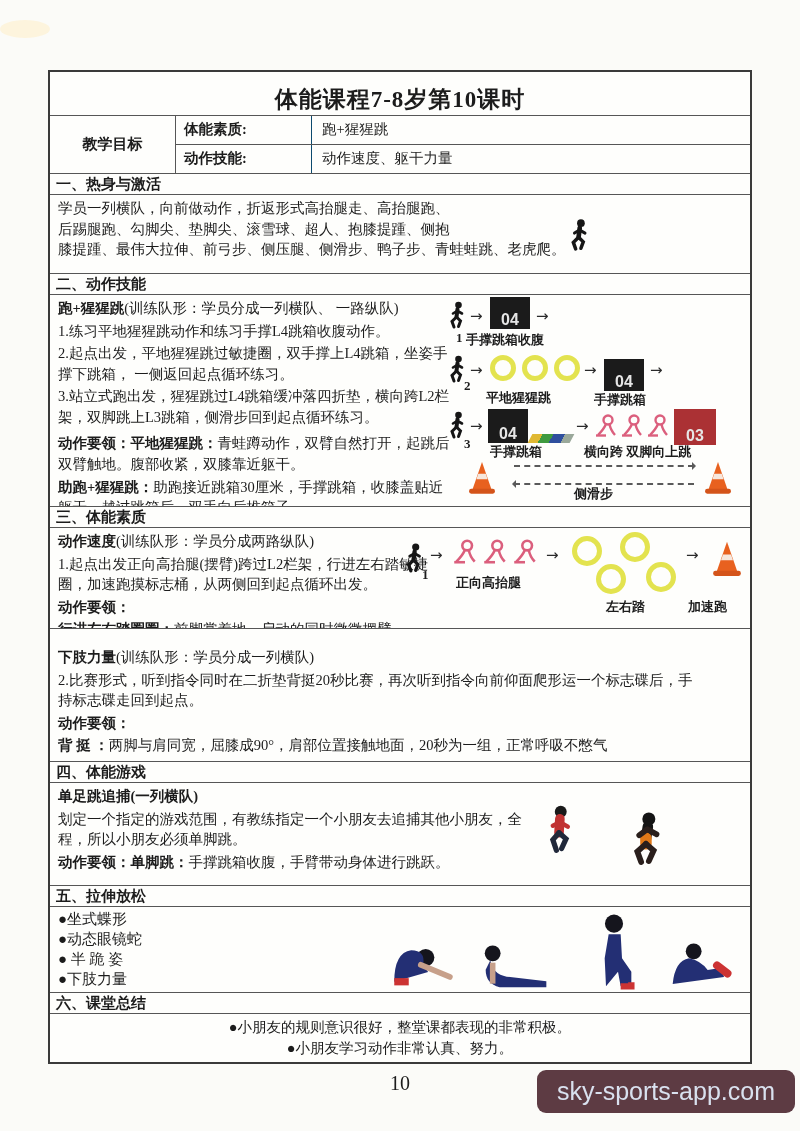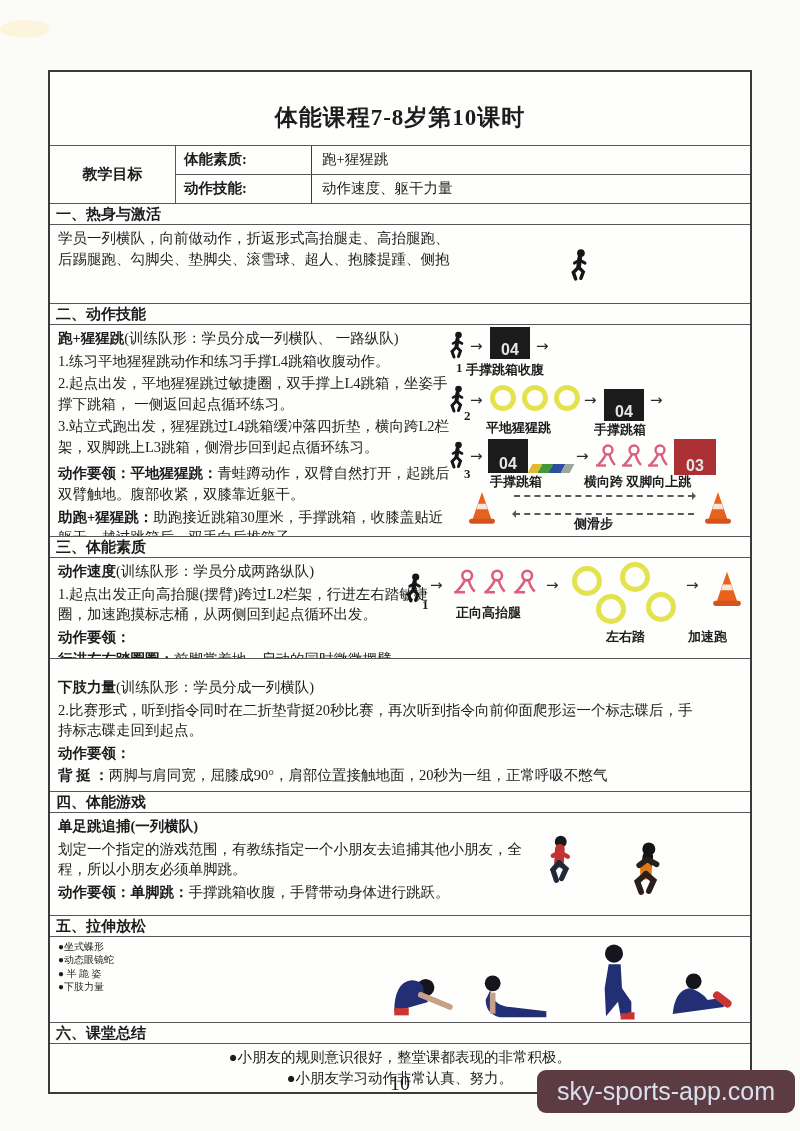--- a/index.html
+++ b/index.html
@@ -8,21 +8,21 @@
     background:#fbfbf8;
     font-family:"Liberation Serif","DejaVu Serif",serif;
     color:#1c1c1c;
   }
   .sheet{
     position:absolute;left:48px;top:70px;width:704px;
     background:#fefefc;border:2px solid #3a3a3a;box-sizing:border-box;
   }
   .row{position:relative;box-sizing:border-box;border-bottom:1px solid #565656;overflow:hidden;}
   .row:last-child{border-bottom:none;text-align:center;}
-  .title-row{height:44px;display:flex;align-items:flex-start;justify-content:center;margin-top:30px;}
+  .title-row{height:44px;display:flex;align-items:flex-end;justify-content:center;}
   .doc-title{font-size:23px;font-weight:bold;letter-spacing:1px;}
   .obj-row{height:58px;display:flex;}
   .obj-label{width:126px;border-right:1px solid #565656;display:flex;align-items:center;justify-content:center;font-weight:bold;font-size:15px;box-sizing:border-box;}
   .obj-right{flex:1;display:flex;flex-direction:column;}
   .obj-line{flex:1;display:flex;box-sizing:border-box;}
   .obj-line:first-child{border-bottom:1px solid #565656;}
   .obj-key{width:136px;border-right:1px solid #0c4a6e;box-sizing:border-box;font-weight:bold;font-size:14.5px;padding:4px 8px;}
   .obj-val{flex:1;font-size:14.5px;padding:4px 10px;}
   .sec-header{height:21px;font-weight:bold;font-size:15px;line-height:20px;padding:0 6px;}
   .cell{font-size:14.5px;line-height:1.42;padding:3px 8px;}
@@ -145,20 +145,21 @@
         <div class="obj-key">动作技能:</div>
         <div class="obj-val">动作速度、躯干力量</div>
       </div>
     </div>
   </div>
 
   <div class="row sec-header">一、热身与激活</div>
   <div class="row cell" style="height:79px">
     <div>学员一列横队，向前做动作，折返形式高抬腿走、高抬腿跑、</div>
     <div>后踢腿跑、勾脚尖、垫脚尖、滚雪球、超人、抱膝提踵、侧抱</div>
+    <div>膝提踵、最伟大拉伸、前弓步、侧压腿、侧滑步、鸭子步、青蛙蛙跳、老虎爬。</div>
     <svg class="fig" style="right:158px;top:16px" width="28" height="50" viewBox="0 0 24 30">
         <use href="#g-runner"></use>
       </svg>
   </div>
 
   <div class="row sec-header">二、动作技能</div>
   <div class="row cell" style="height:212px">
     <div style="width:392px">
       <p><b>跑+猩猩跳</b><span>(训练队形：学员分成一列横队、  一路纵队)</span></p>
       <p>1.练习平地猩猩跳动作和练习手撑L4跳箱收腹动作。</p>
@@ -280,21 +281,21 @@
     <svg class="fig" style="left:488px;top:10px" width="42" height="76" viewBox="0 0 24 30">
         <use href="#g-kid-red"></use>
       </svg>
     <svg class="fig" style="left:572px;top:16px" width="46" height="82" viewBox="0 0 24 30">
         <use href="#g-kid-orange"></use>
       </svg>
   </div>
 
   <div class="row sec-header">五、拉伸放松</div>
   <div class="row cell" style="height:86px">
-    <div style="font-size:10px;line-height:1.33">
+    <div style="font-size:15px;line-height:1.33">
       <div>●坐式蝶形</div>
       <div>●动态眼镜蛇</div>
       <div>● 半 跪 姿</div>
       <div>●下肢力量</div>
     </div>
     <svg class="fig" style="left:320px;top:24px" width="92" height="58" viewBox="0 0 34 24">
         <use href="#g-fold"></use>
       </svg>
     <svg class="fig" style="left:418px;top:30px" width="96" height="56" viewBox="0 0 34 24">
         <use href="#g-cobra"></use>

